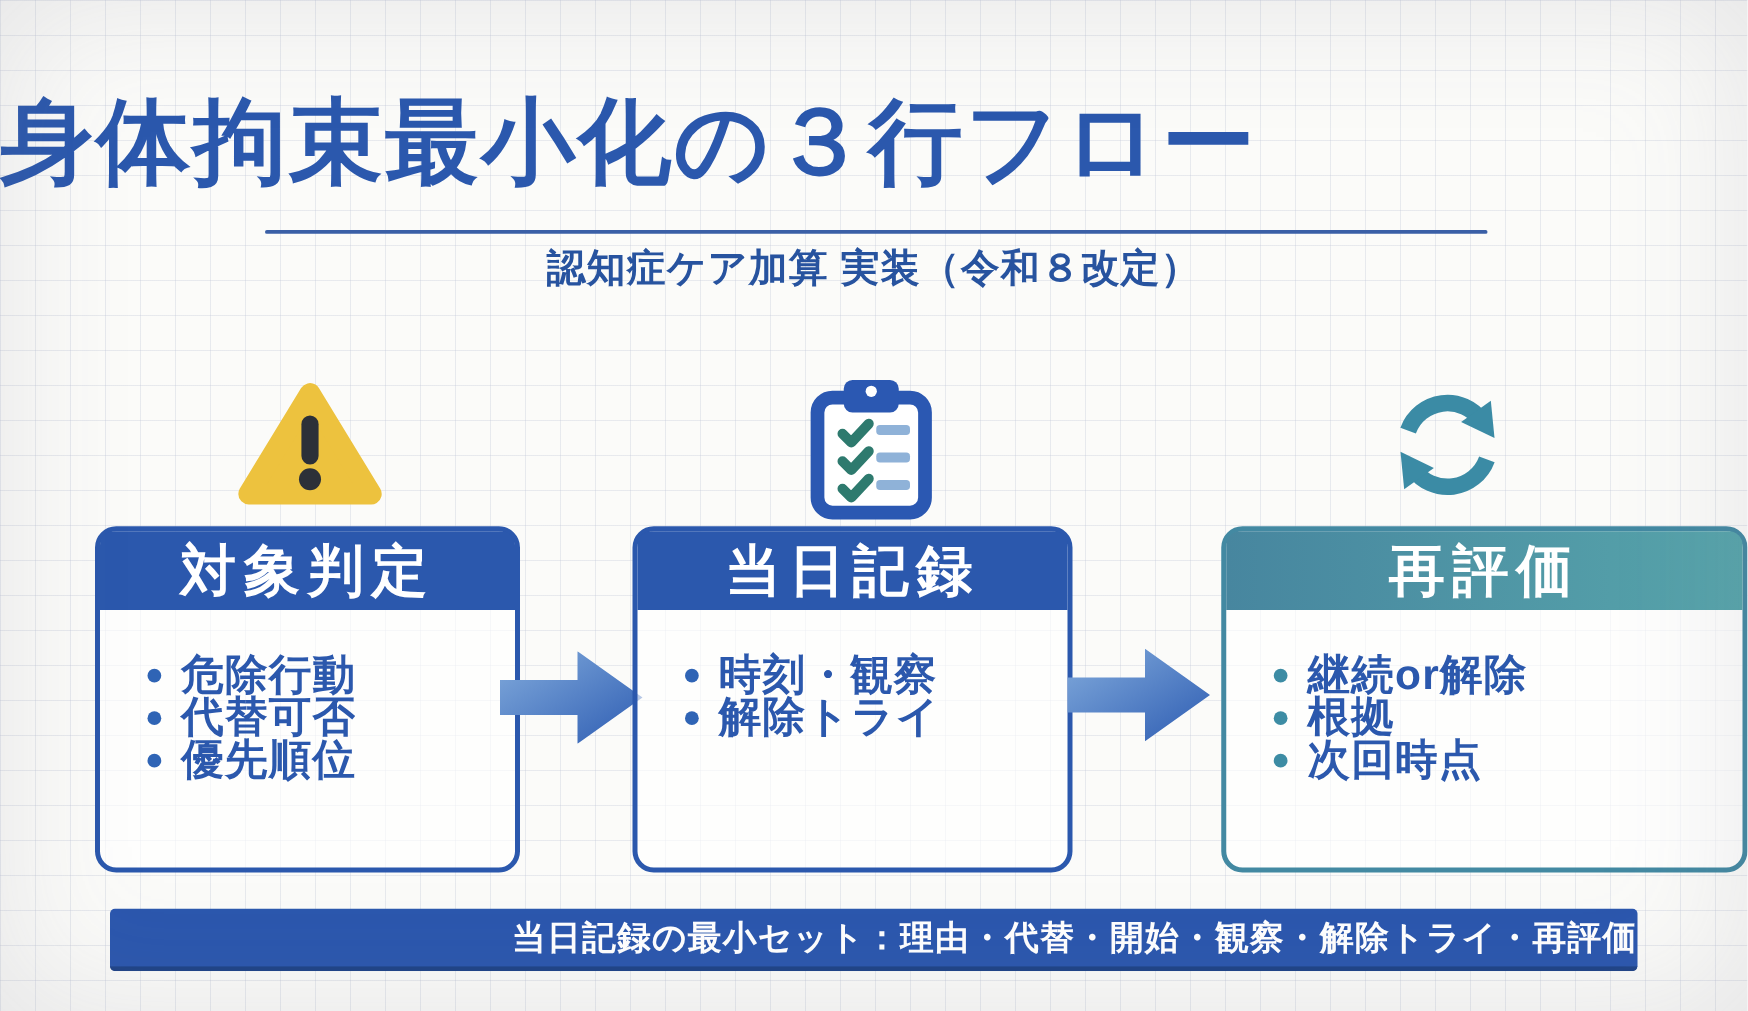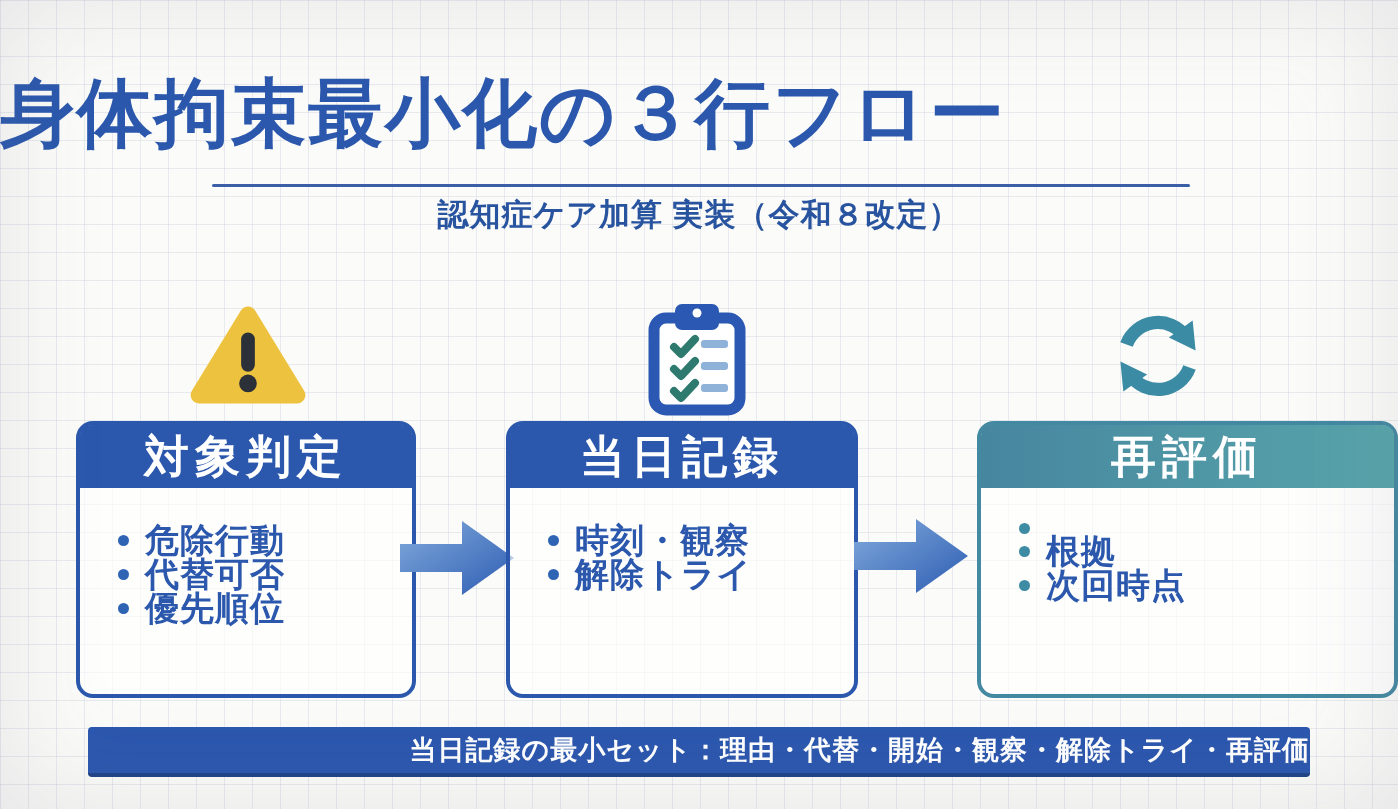--- a/index.html
+++ b/index.html
@@ -184,20 +184,21 @@
       </defs>
       <polygon points="0,23 62,23 62,0 114,37 62,74 62,51 0,51" fill="url(#ag2)"></polygon>
     </svg>
   </div>
 
   <section class="card c3">
     <div class="card-header">再評価</div>
     <ul class="card-body">
       <li class="bullet">
         <span class="dot"></span>
+        <span class="bullet-label">継続or解除</span>
       </li>
       <li class="bullet">
         <span class="dot"></span>
         <span class="bullet-label">根拠</span>
       </li>
       <li class="bullet">
         <span class="dot"></span>
         <span class="bullet-label">次回時点</span>
       </li>
     </ul>

